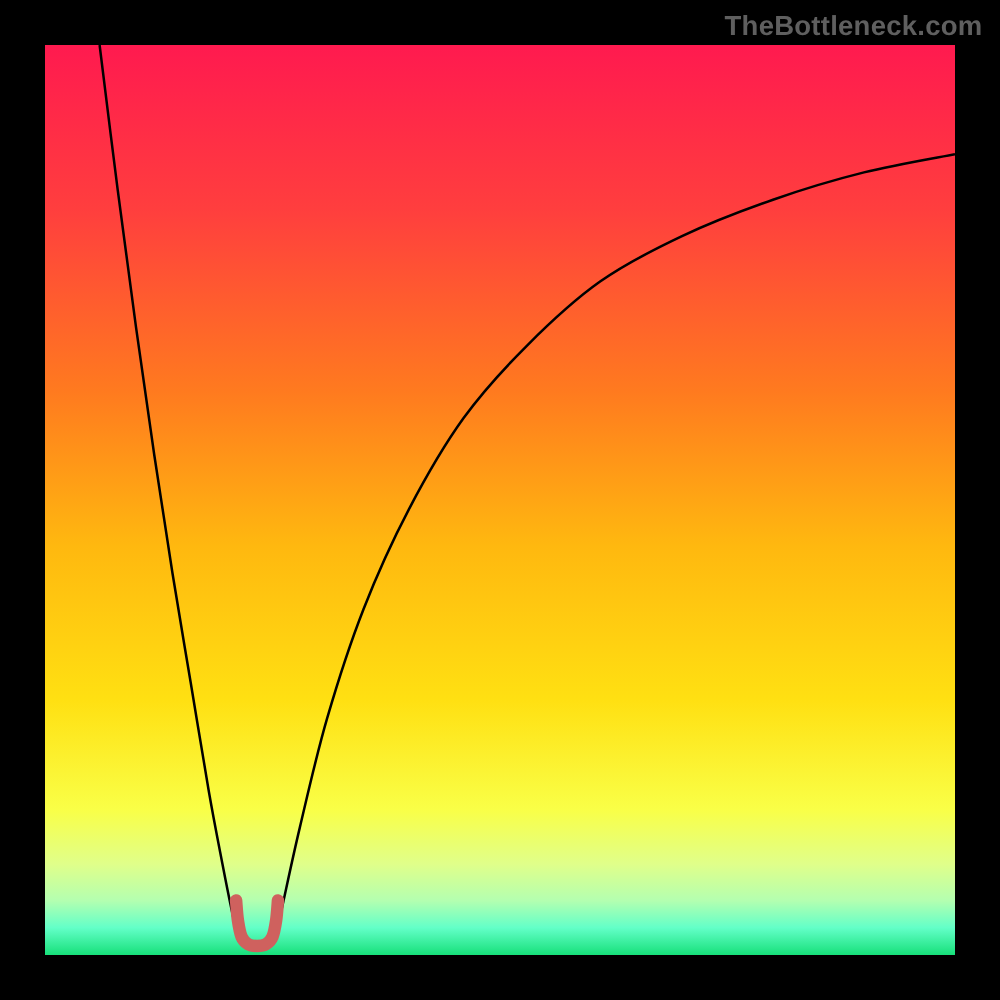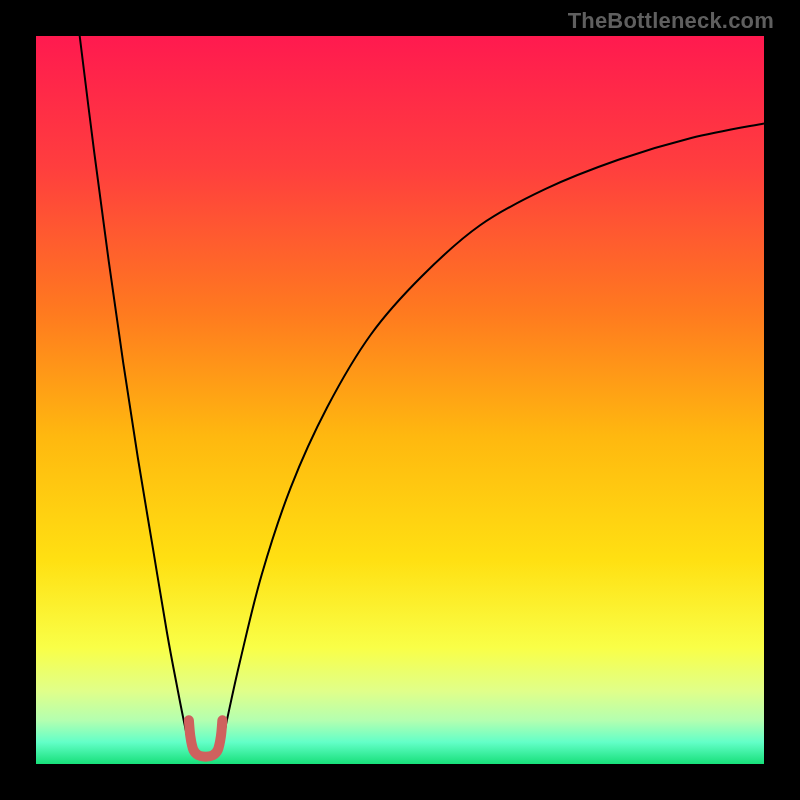--- a/index.html
+++ b/index.html
@@ -15,21 +15,21 @@
     position: absolute;
     left: 36px;
     top: 36px;
     width: 728px;
     height: 728px;
     overflow: hidden;
   }
   .watermark {
     position: absolute;
     top: 8px;
-    right: 26px;
+    right: 14px;
     font-size: 22px;
     font-weight: 600;
     color: #5f5f5f;
     letter-spacing: 0.2px;
     z-index: 5;
   }
   svg { display: block; }
 </style>
 </head>
 <body>

